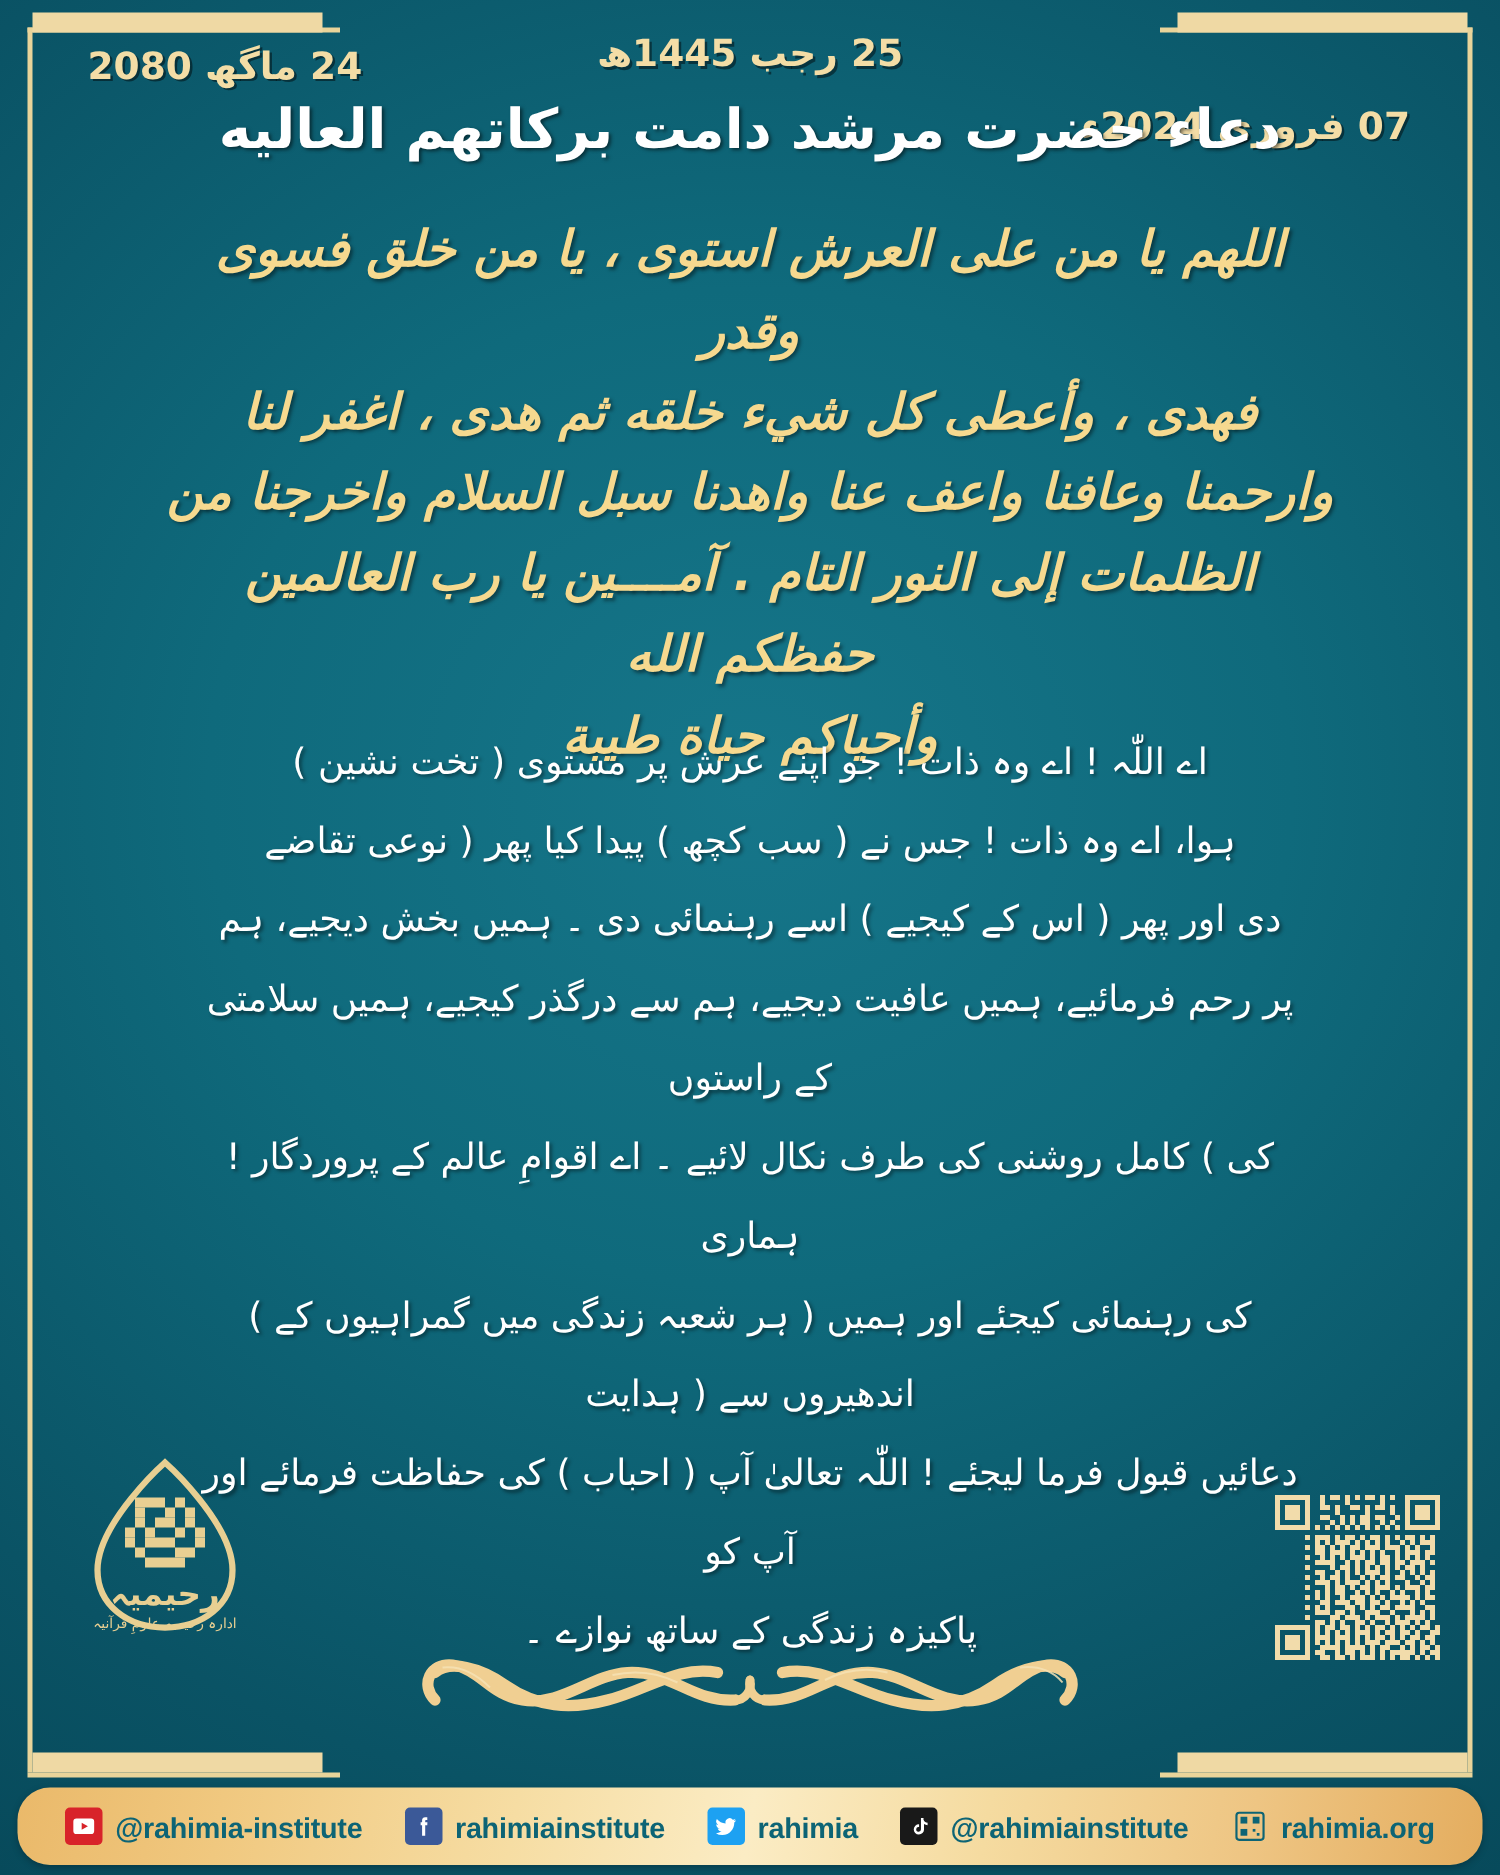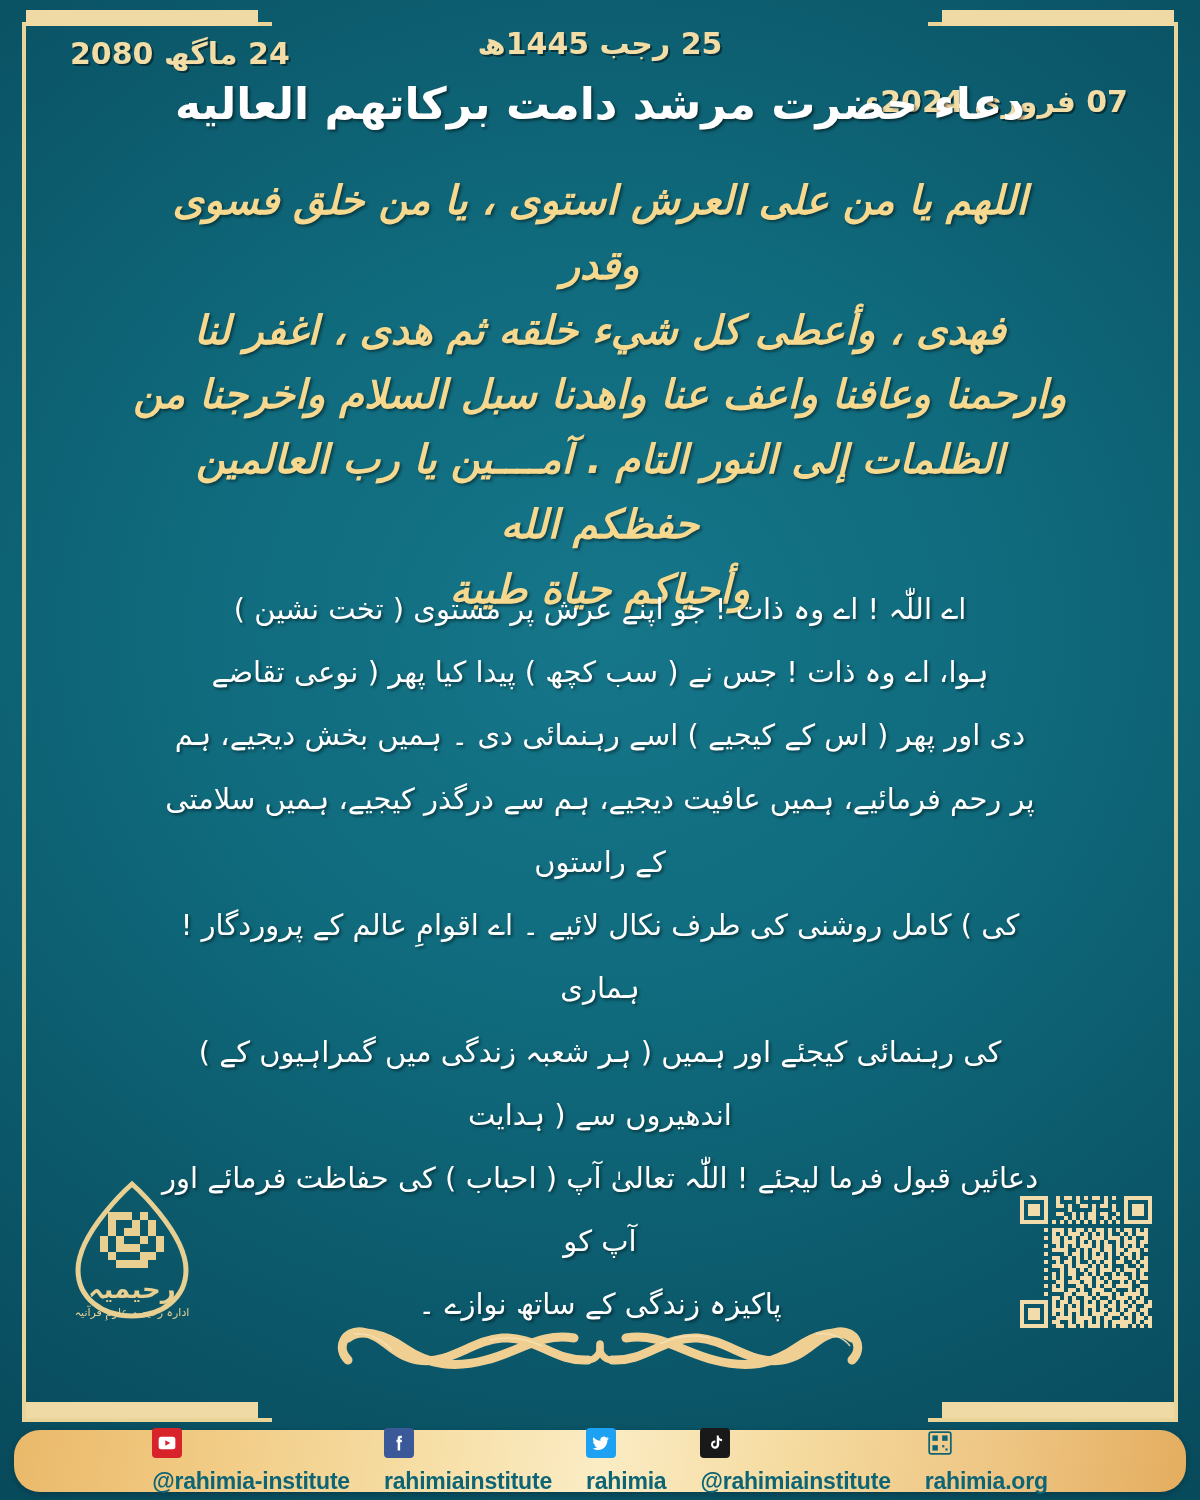--- a/index.html
+++ b/index.html
@@ -111,21 +111,21 @@
     font-size: 29px;
     font-weight: 400;
     line-height: 2.18;
     text-shadow: 2px 2px 3px rgba(0,0,0,.45);
   }
 
   
   .logo {
     position: absolute;
     left: 58px;
-    bottom: 162px;
+    bottom: 176px;
     width: 148px;
     height: 160px;
   }
   .logo svg { display: block; }
 
   
   .qr {
     position: absolute;
     right: 48px;
     bottom: 172px;
@@ -159,24 +159,23 @@
         #f5dba0 66%, #eec583 84%, #e4ad5f 100%);
     display: flex;
     align-items: center;
     justify-content: center;
     gap: 34px;
     direction: ltr;
     box-shadow: 0 2px 6px rgba(0,0,0,.25);
   }
   .social {
     display: flex;
-    align-items: flex-start;
+    align-items: flex-end;
     gap: 10px;
     white-space: nowrap;
-    flex-direction: column;
   }
   .social .handle {
     color: #0d6475;
     font-family: "Liberation Sans", sans-serif;
     font-size: 23px;
     font-weight: 700;
     letter-spacing: -0.2px;
   }
   .ico {
     width: 30px;

